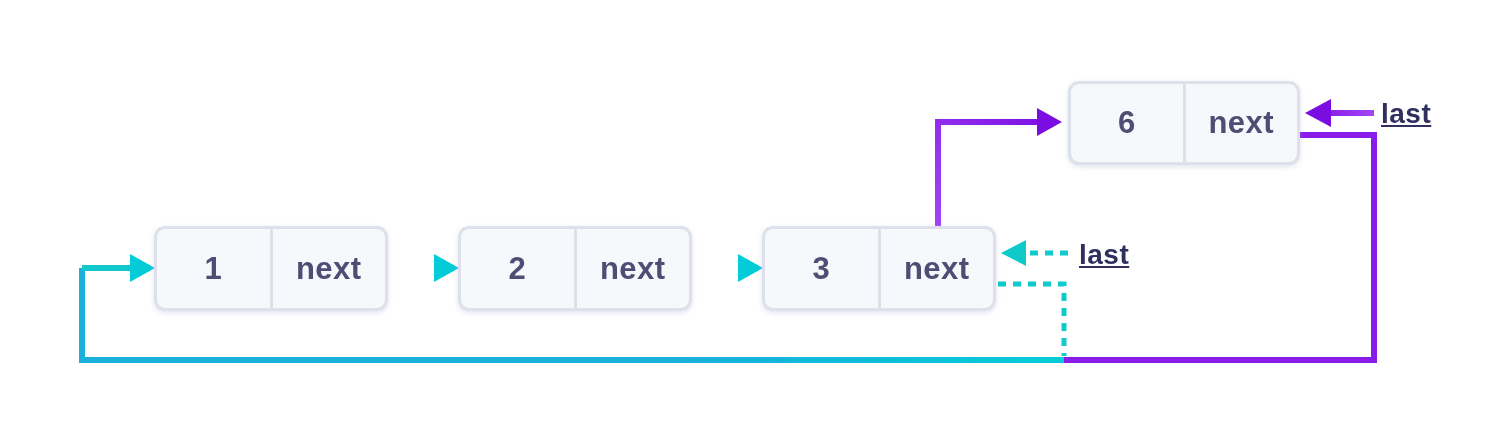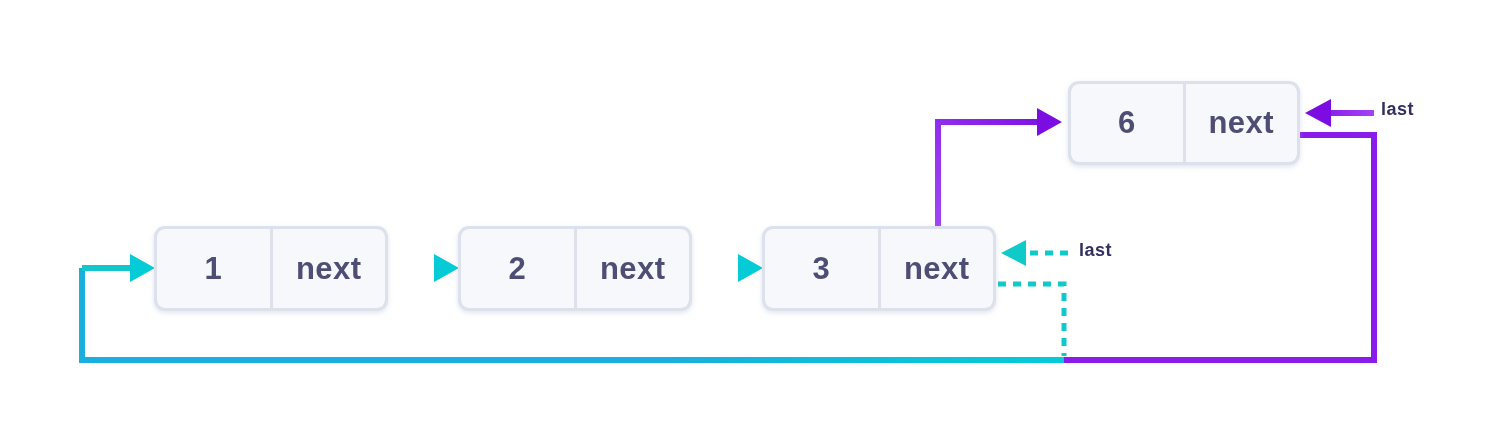--- a/index.html
+++ b/index.html
@@ -46,25 +46,26 @@
     letter-spacing: 0.5px;
   }
   .node .cell.value-cell { border-radius: 8px 0 0 8px; }
   .node .cell.next-cell  { border-radius: 0 8px 8px 0; }
   .node .divider {
     flex: 0 0 3px;
     background: var(--node-border);
   }
   .ptr-label {
     position: absolute;
-    font-size: 18px;
+    font-size: 28px;
     font-weight: 700;
     letter-spacing: 0.5px;
     color: var(--label-ink);
     line-height: 1;
+    text-decoration: underline;
   }
   svg { display: block; }
 </style>
 </head>
 <body>
 
 <div class="stage">
 
   <svg class="arrows-layer" width="1510" height="444" viewBox="0 0 1510 444" xmlns="http://www.w3.org/2000/svg">
     <defs>

